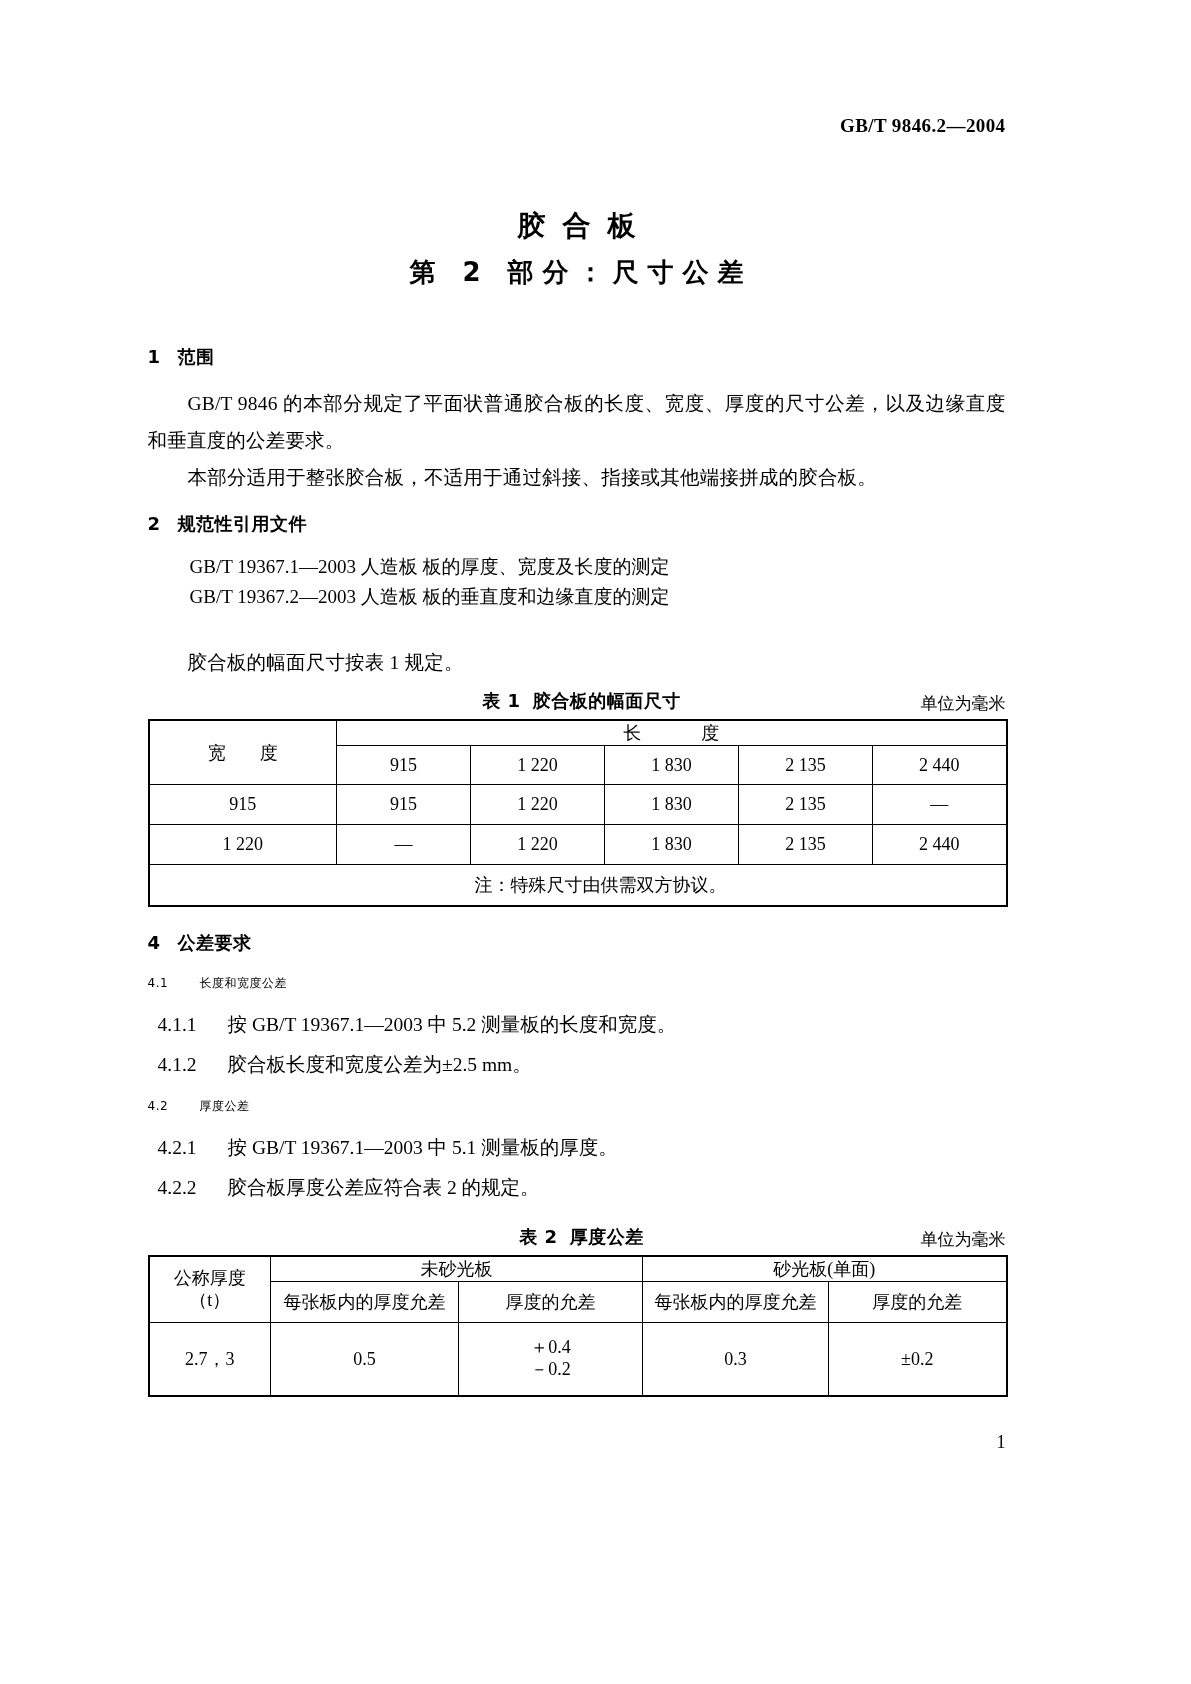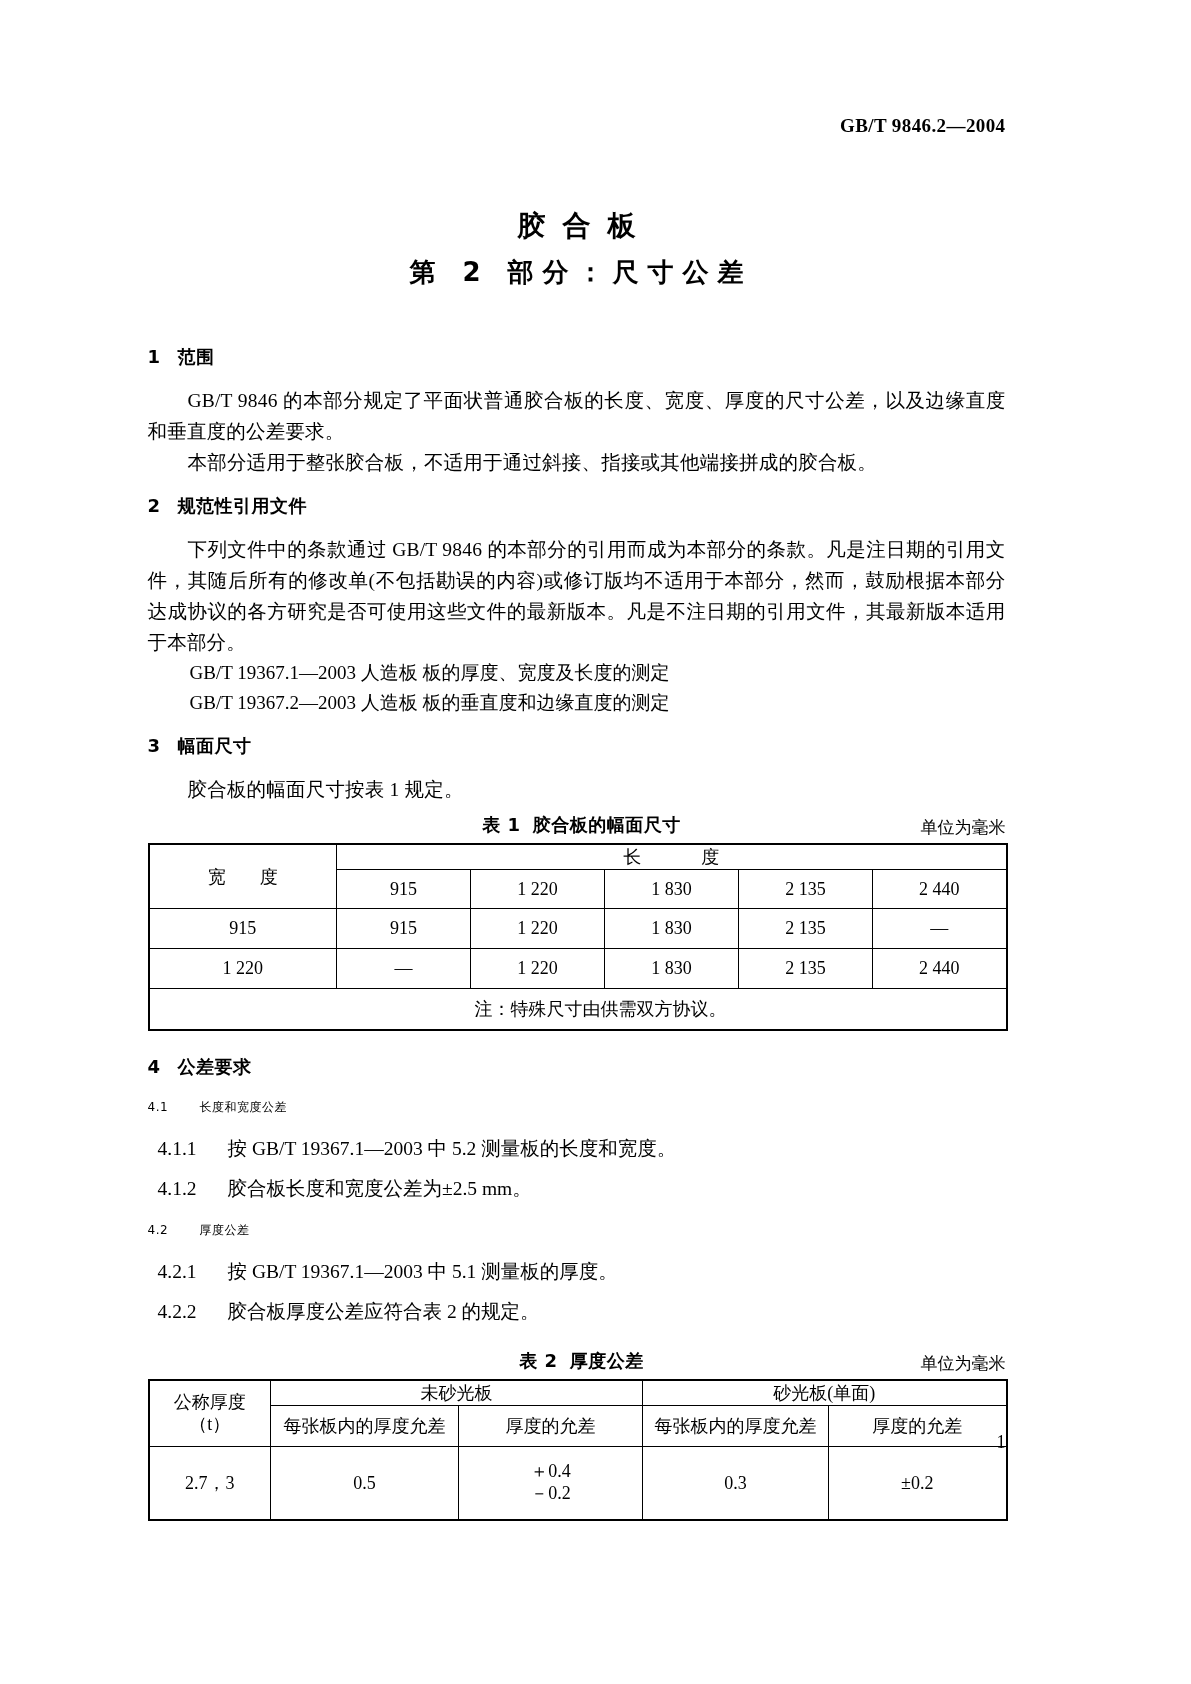--- a/index.html
+++ b/index.html
@@ -82,21 +82,21 @@
     font-size: 12px;
     margin: 0;
     letter-spacing: 0.5px;
   }
   .h2 .num { display: inline-block; width: 52px; }
 
   
   .p {
     font-family: "Liberation Serif", "DejaVu Serif", serif;
     font-size: 19.5px;
-    line-height: 31px;
+    line-height: 37px;
     margin: 0;
     text-align: justify;
     letter-spacing: 0.2px;
   }
   .indent2 { text-indent: 40px; }
   .ref-line {
     font-family: "Liberation Serif", "DejaVu Serif", serif;
     font-size: 19px;
     line-height: 30px;
     margin: 0;
@@ -199,29 +199,25 @@
     <div class="spacer-16"></div>
     <p class="p indent2">GB/T 9846 的本部分规定了平面状普通胶合板的长度、宽度、厚度的尺寸公差，以及边缘直度和垂直度的公差要求。</p>
     <p class="p indent2">本部分适用于整张胶合板，不适用于通过斜接、指接或其他端接拼成的胶合板。</p>
 
     <div class="spacer-16"></div>
 
     <div class="h1">
       <span class="num">2</span><span>规范性引用文件</span>
     </div>
     <div class="spacer-16"></div>
-    <p class="p indent2">下列文件中的条款通过 GB/T 9846 的本部分的引用而成为本部分的条款。凡是注日期的引用文件，其随后所有的修改单(不包括勘误的内容)或修订版均不适用于本部分，然而，鼓励根据本部分达成协议的各方研究是否可使用这些文件的最新版本。凡是不注日期的引用文件，其最新版本适用于本部分。</p>
     <p class="ref-line">GB/T 19367.1—2003    人造板    板的厚度、宽度及长度的测定</p>
     <p class="ref-line">GB/T 19367.2—2003    人造板    板的垂直度和边缘直度的测定</p>
 
     <div class="spacer-16"></div>
 
-    <div class="h1">
-      <span class="num">3</span><span>幅面尺寸</span>
-    </div>
     <div class="spacer-16"></div>
     <p class="p indent2">胶合板的幅面尺寸按表 1 规定。</p>
 
     <div class="spacer-8"></div>
 
     <div class="tbl-caption-row">
       <div class="tbl-caption">
         <span class="capnum">表 1</span><span>胶合板的幅面尺寸</span>
       </div>
       <div class="tbl-unit">单位为毫米</div>

